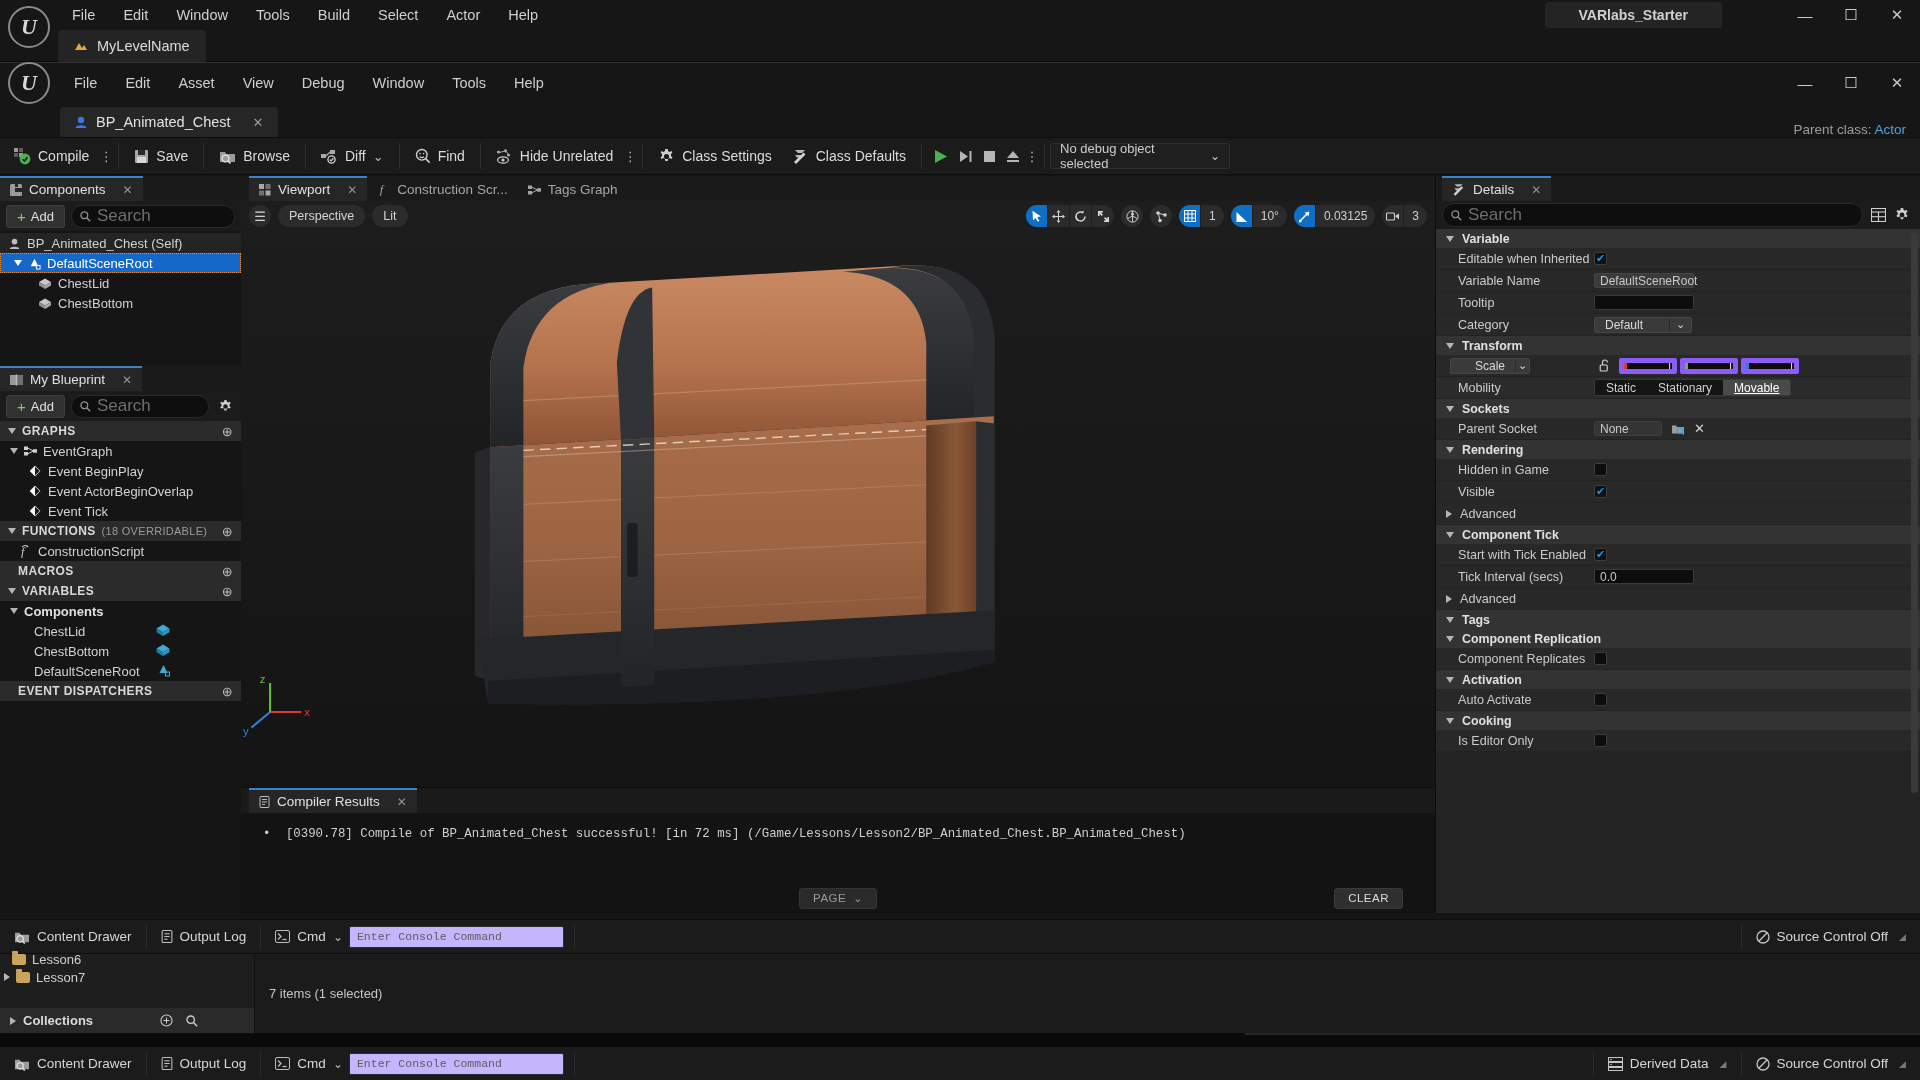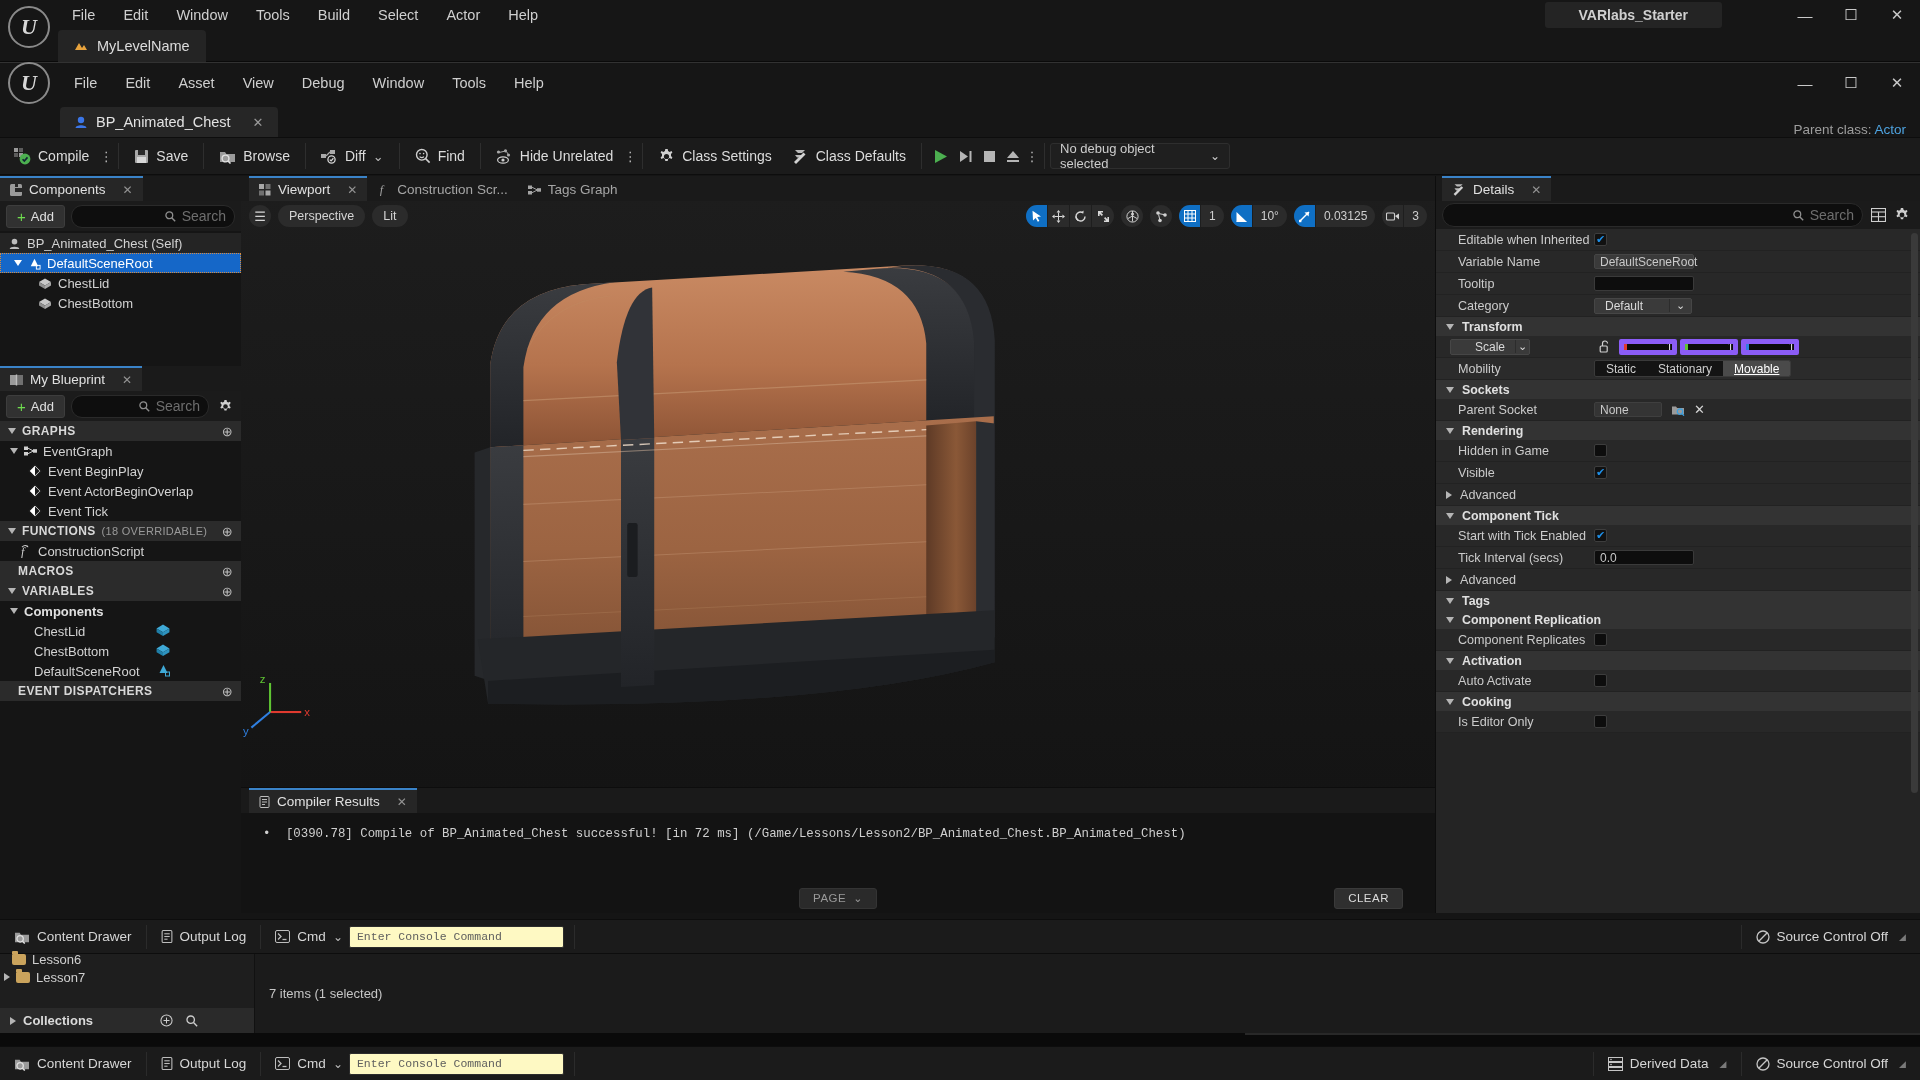--- a/index.html
+++ b/index.html
@@ -60,21 +60,21 @@
   .ptab.inactive { background:transparent; border-top:2px solid transparent; color:#a5a5a5; }
 
   
   .leftcol { width:241px; flex:none; display:flex; flex-direction:column; background:#121212; }
   .comp-panel { height:190px; display:flex; flex-direction:column; background:#1b1b1b; }
   .addrow { height:30px; display:flex; align-items:center; gap:6px; padding:3px 6px; background:#1b1b1b;}
   .addbtn { display:flex; align-items:center; gap:5px; height:23px; padding:0 10px;
      background:#313131; border:1px solid #3d3d3d; border-radius:3px; font-size:13px; color:#e0e0e0;}
   .addbtn .plus { color:#6fdc4e; font-size:15px; line-height:1; }
   .srch { display:flex; align-items:center; gap:6px; height:23px; flex:1; padding:0 8px;
-     background:#0e0e0e; border:1px solid #2a2a2a; border-radius:11px; font-size:14px; color:#6e6e6e;justify-content:flex-end;}
+     background:#0e0e0e; border:1px solid #2a2a2a; border-radius:11px; font-size:17px; color:#6e6e6e;}
   .tree { flex:1; overflow:hidden; background:#151515; padding-top:2px; }
   .trow { display:flex; align-items:center; gap:6px; height:20px; font-size:13px; color:#d2d2d2; padding-left:6px;}
   .trow.header { background:#242424; }
   .trow.sel { background:#1567c8; color:#fff; outline:1px dotted #d98c3e; outline-offset:-1px; }
   .myblueprint { flex:1; display:flex; flex-direction:column; background:#1b1b1b; min-height:0;}
   .mb-list { flex:1; overflow:hidden; background:#151515; }
   .sect { display:flex; align-items:center; gap:6px; height:20px; background:#2b2b2b;
      font-size:12px; font-weight:bold; letter-spacing:.4px; color:#d8d8d8; padding-left:8px; }
   .sect .sub { font-weight:normal; color:#9a9a9a; font-size:11px; letter-spacing:.3px;}
   .sect .plus { margin-left:auto; margin-right:8px; color:#bdbdbd; font-size:13px; font-weight:normal;}
@@ -145,21 +145,21 @@
   .seg div.on { background:#4a4a4a; color:#fff;text-decoration:underline; }
   .arrow-r { width:0;height:0;border-left:6px solid #b5b5b5;border-top:4px solid transparent;border-bottom:4px solid transparent;}
   .arrow-d { width:0;height:0;border-top:6px solid #b5b5b5;border-left:4px solid transparent;border-right:4px solid transparent;}
   .scrollbar { position:absolute; right:2px; top:4px; width:7px; height:560px; background:#3a3a3a; border-radius:4px;}
 
   
   .statusbar { height:34px; background:#1b1b1b; display:flex; align-items:center;
      border-top:1px solid #0d0d0d; }
   .sbtn { display:flex; align-items:center; gap:7px; height:34px; padding:0 14px; font-size:13.5px; color:#d6d6d6; }
   .svsep { width:1px; height:24px; background:#2b2b2b; }
-  .console { width:215px; height:22px; background:#fef9c3; border:1px solid #2c2c2c; border-radius:2px;
+  .console { width:215px; height:22px; background:#c4b5fd; border:1px solid #2c2c2c; border-radius:2px;
      display:flex; align-items:center; padding:0 7px; font-family:"Liberation Mono", monospace;
      font-size:11.5px; color:#5e5e5e; }
   .scorner { margin-left:4px; color:#7a7a7a; font-size:9px; }
 
   
   .cbstrip { position:absolute; left:0; top:953px; width:1920px; height:80px; background:#1b1b1b;
      border-top:1px solid #0d0d0d; display:flex; }
   .cb-left { width:255px; background:#1e1e1e; border-right:1px solid #111; display:flex; flex-direction:column; }
   .cb-folder { display:flex; align-items:center; gap:6px; height:18px; padding-left:12px; font-size:13px; color:#d0d0d0;}
   .cb-collections { height:25px; display:flex; align-items:center; gap:7px; padding-left:10px;
@@ -895,20 +895,24 @@
             <svg width="16" height="16" viewBox="0 0 17 17">
                 <path d="M8.5 1 l1.2 0 .4 2 1.5 .9 1.9 -.8 .9 1.5 -1.4 1.5 0 1.8 1.4 1.5 -.9 1.5 -1.9 -.8 -1.5 .9 -.4 2 -1.2 0 -1.2 0 -.4 -2 -1.5 -.9 -1.9 .8 -.9 -1.5 1.4 -1.5 0 -1.8 -1.4 -1.5 .9 -1.5 1.9 .8 1.5 -.9 .4 -2 z" fill="#cfcfcf"></path>
                 <circle cx="8.5" cy="8.5" r="2.6" fill="#1b1b1b"></circle>
               </svg>
           </span>
         </div>
 
         <div class="det-body">
           <div class="scrollbar"></div>
 
+          <div class="cat">
+            <span class="arrow-d"></span>
+            <span>Variable</span>
+          </div>
           <div class="prow">
             <div class="plabel">Editable when Inherited</div>
             <div class="pval">
                 <div class="chk on"></div>
               </div>
           </div>
           <div class="prow">
             <div class="plabel">Variable Name</div>
             <div class="pval">
                 <div class="tbox" style="width:100px;background:#3a3a3a;border-color:#454545;">DefaultSceneRoot</div>

